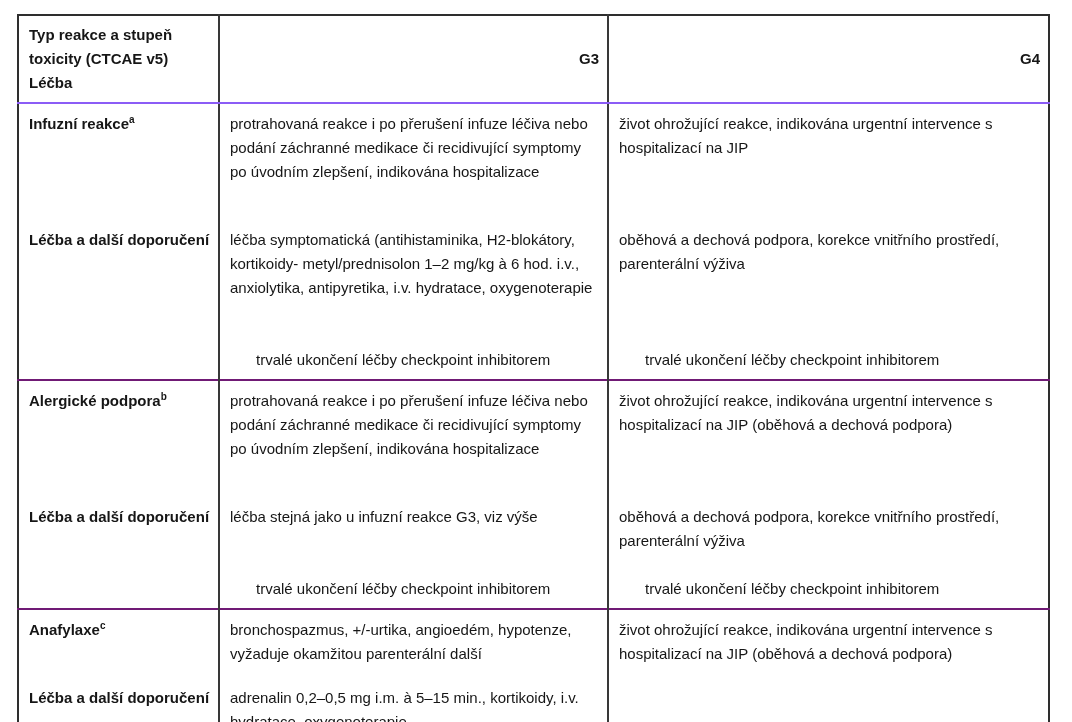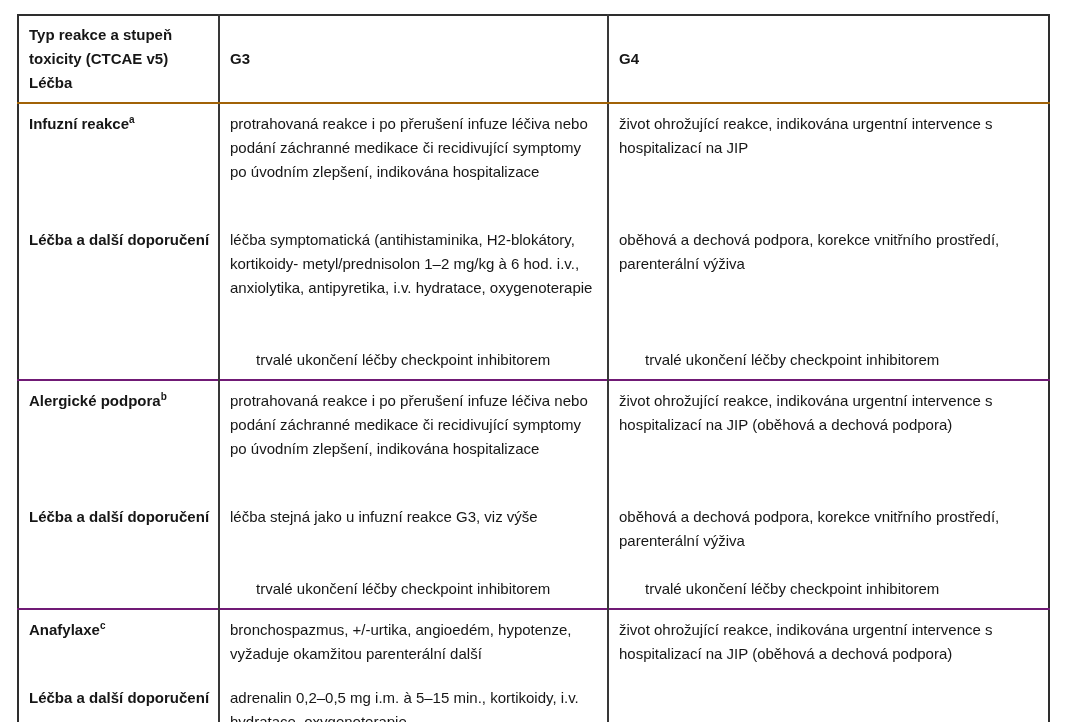--- a/index.html
+++ b/index.html
@@ -35,24 +35,24 @@
   col.c1 { width: 201px; }
   col.c2 { width: 389px; }
   col.c3 { width: 441px; }
   th, td {
     vertical-align: top;
     text-align: left;
     padding: 0 8px 0 10px;
     font-weight: normal;
   }
   td.colsep, th.colsep { border-left: 2px solid #383838; }
-  tr.header-row th { border-bottom: 2px solid #a16207; height: 79px; }
+  tr.header-row th { border-bottom: 2px solid #8b5cf6; height: 79px; }
   tr.block-start td { border-top: 2px solid #701a75; }
   th.type-head { padding-top: 7px; font-weight: bold; }
-  th.grade-head { text-align: left; vertical-align: middle; font-weight: bold; }
+  th.grade-head { text-align: right; vertical-align: middle; font-weight: bold; }
   .bold { font-weight: bold; }
   p { margin: 0; }
   sup { font-size: 10px; line-height: 0; }
   tr.sub-a td { padding-top: 8px; }
   tr.sub-b td { padding-top: 12px; }
   tr.sub-c td { padding-top: 12px; padding-bottom: 7px; }
   
   tr.sub-a.h4 td { height: 104px; }
   tr.sub-a.h2 td { height: 56px; }
   tr.sub-b.h4 td { height: 108px; }

